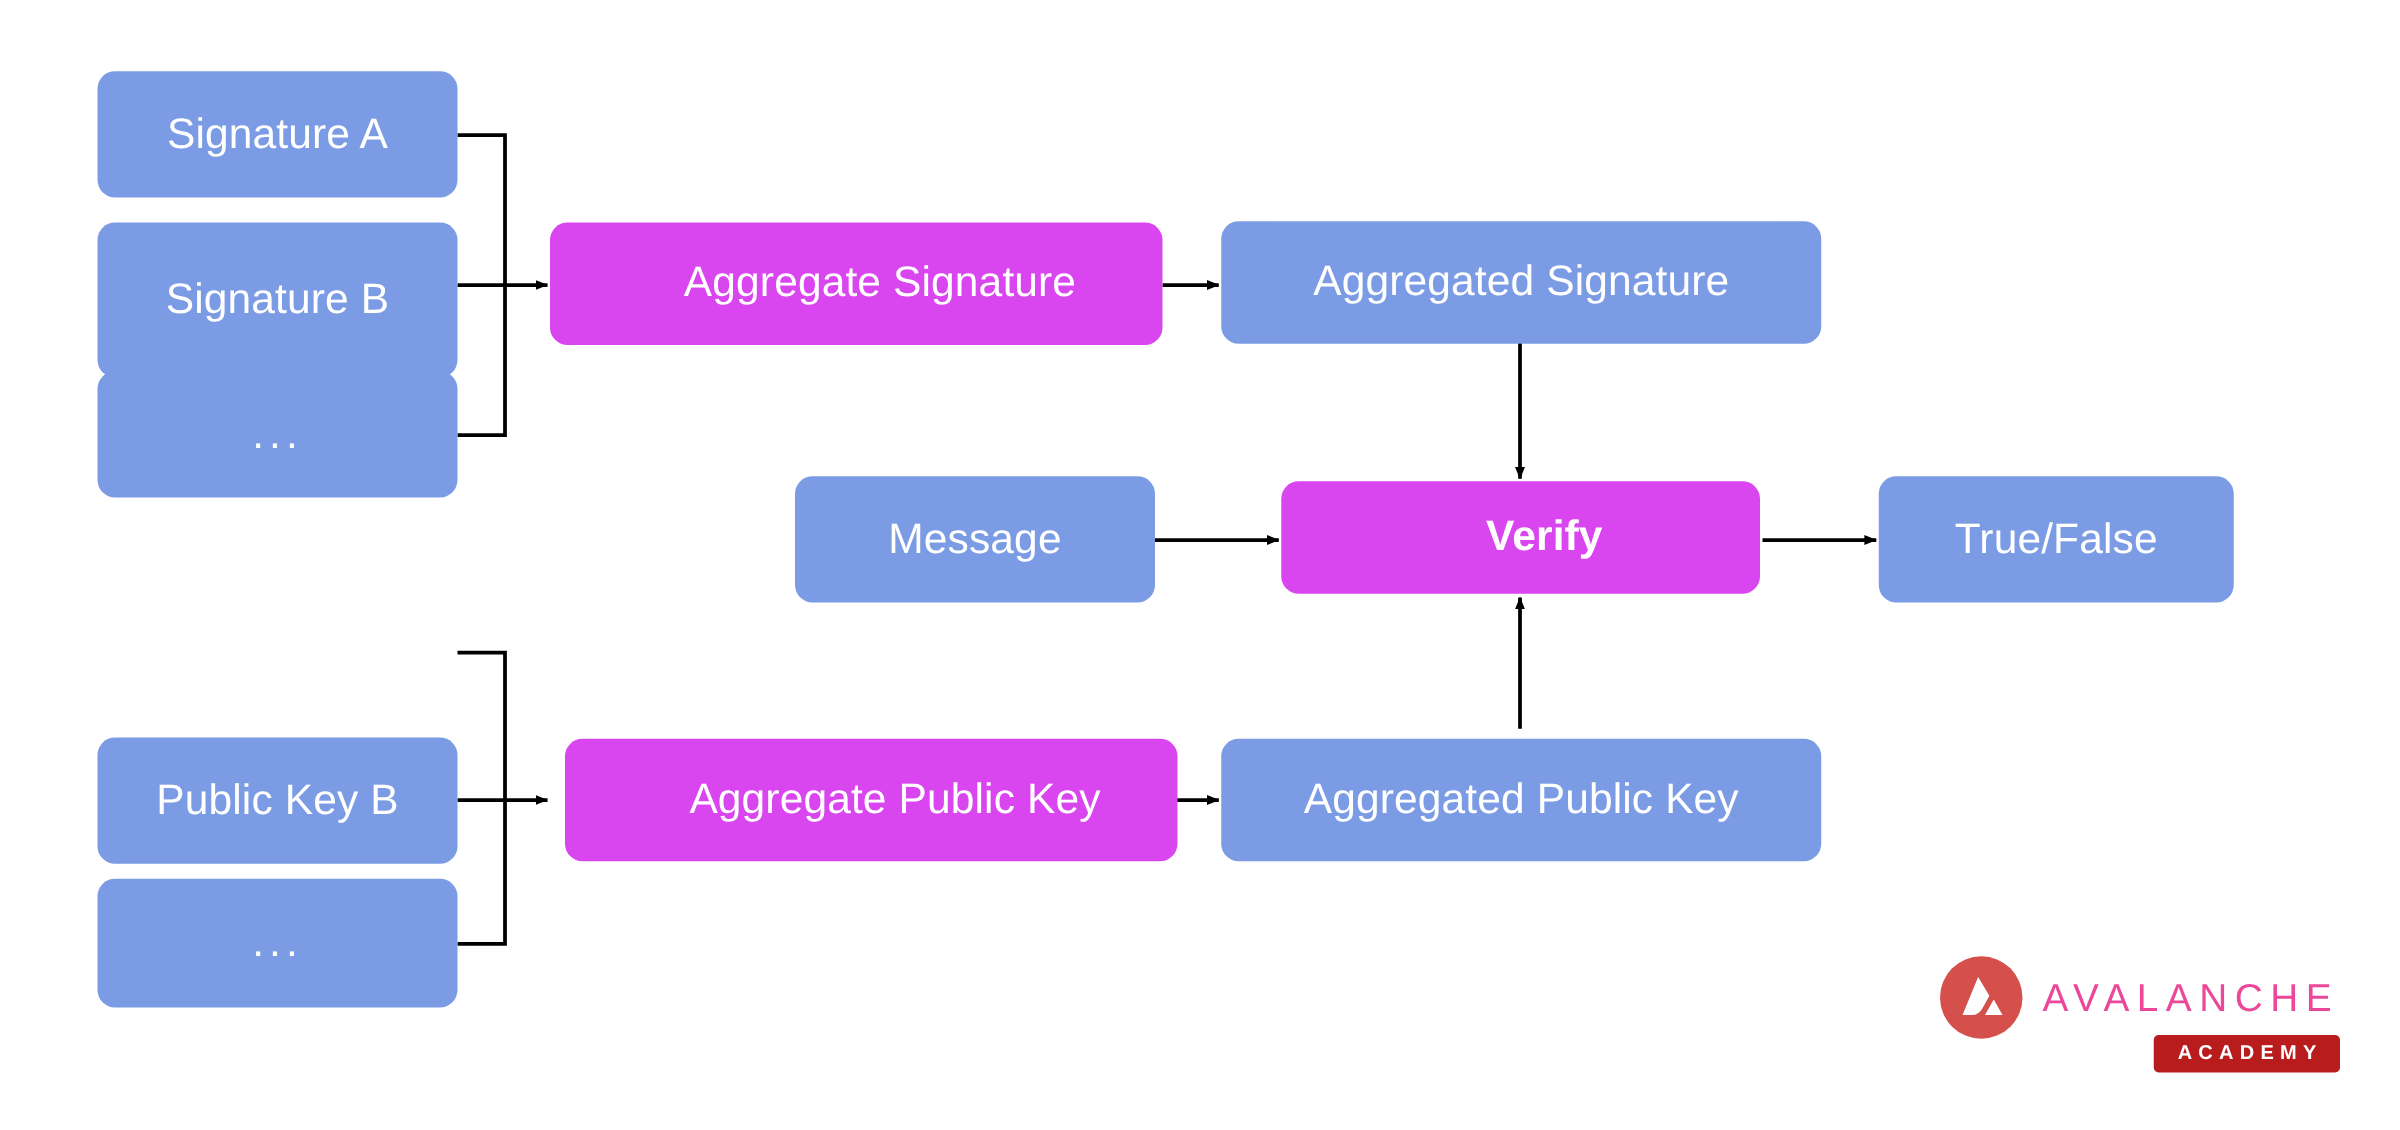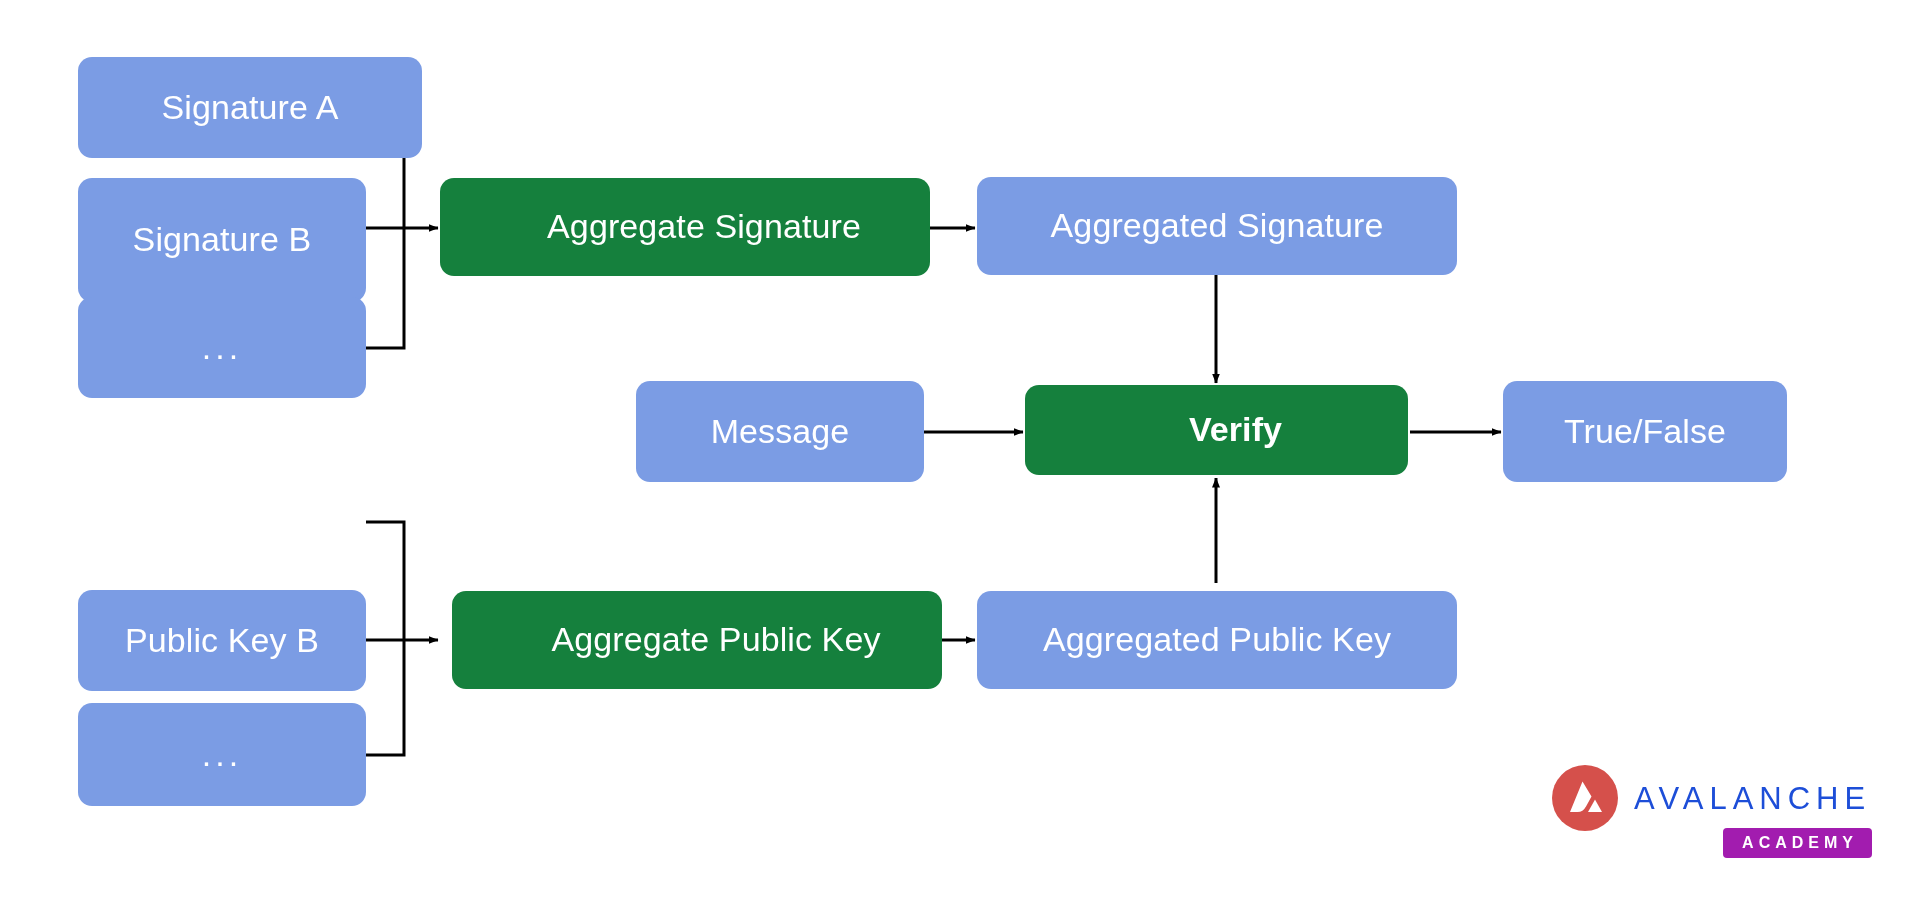--- a/index.html
+++ b/index.html
@@ -31,21 +31,21 @@
     font-size: 34px;
     font-weight: 400;
     letter-spacing: 0.1px;
     line-height: 1.1;
     text-align: center;
     box-sizing: border-box;
     padding: 0 10px;
     user-select: none;
   }
   .node.blue { background: #7b9ce4; }
-  .node.red  { background: #15803d; padding-left: 48px; }
+  .node.red  { background: #d946ef; padding-left: 48px; }
   .node.bold { font-weight: bold; }
   .node.ellipsis { font-size: 34px; letter-spacing: 4px; }
 
   
   #wires {
     position: absolute;
     left: 0;
     top: 0;
     width: 1920px;
     height: 904px;
@@ -72,32 +72,32 @@
     width: 66px;
     height: 66px;
     border-radius: 50%;
     background: #d5504b;
     position: relative;
     flex: none;
   }
   .logo-mark svg { position: absolute; left: 0; top: 0; }
   .logo-word {
     margin-left: 16px;
-    color: #1d4ed8;
+    color: #ec4899;
     font-size: 31px;
     font-weight: 400;
     letter-spacing: 6px;
     line-height: 1;
     white-space: nowrap;
   }
   .logo-badge {
     position: absolute;
     right: 0;
     top: 63px;
-    background: #a21caf;
+    background: #b91c1c;
     color: #ffffff;
     font-size: 16px;
     font-weight: bold;
     letter-spacing: 5px;
     padding: 7px 14px 7px 19px;
     border-radius: 4px;
     line-height: 1;
     white-space: nowrap;
   }
 </style>
@@ -151,21 +151,21 @@
 
     <g>
       <line x1="930" y1="640" x2="975" y2="640" stroke="#000000" stroke-width="3" marker-end="url(#arrowhead)"></line>
     </g>
 
     <g>
       <line x1="1216" y1="583" x2="1216" y2="478" stroke="#000000" stroke-width="3" marker-end="url(#arrowhead)"></line>
     </g>
   </svg>
 
-  <div class="node blue" style="left:78px; top:57px; width:344px; height:101px;">Signature A</div>
+  <div class="node blue" style="left:78px; top:57px; width:288px; height:101px;">Signature A</div>
 
   <div class="node blue" style="left:78px; top:178px; width:288px; height:124px;">Signature B</div>
 
   <div class="node blue ellipsis" style="left:78px; top:297px; width:288px; height:101px;">...</div>
 
   <div class="node red" style="left:440px; top:178px; width:490px; height:98px;">Aggregate Signature</div>
 
   <div class="node blue" style="left:977px; top:177px; width:480px; height:98px;">Aggregated Signature</div>
 
   <div class="node blue" style="left:620px; top:381px; width:288px; height:101px;margin-left:16px;">Message</div>

